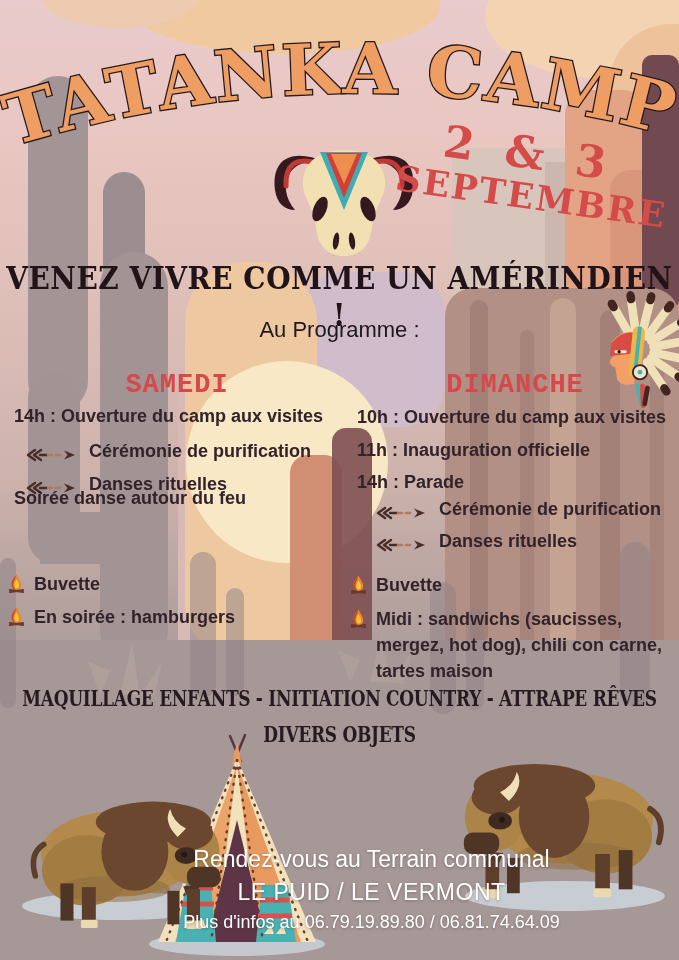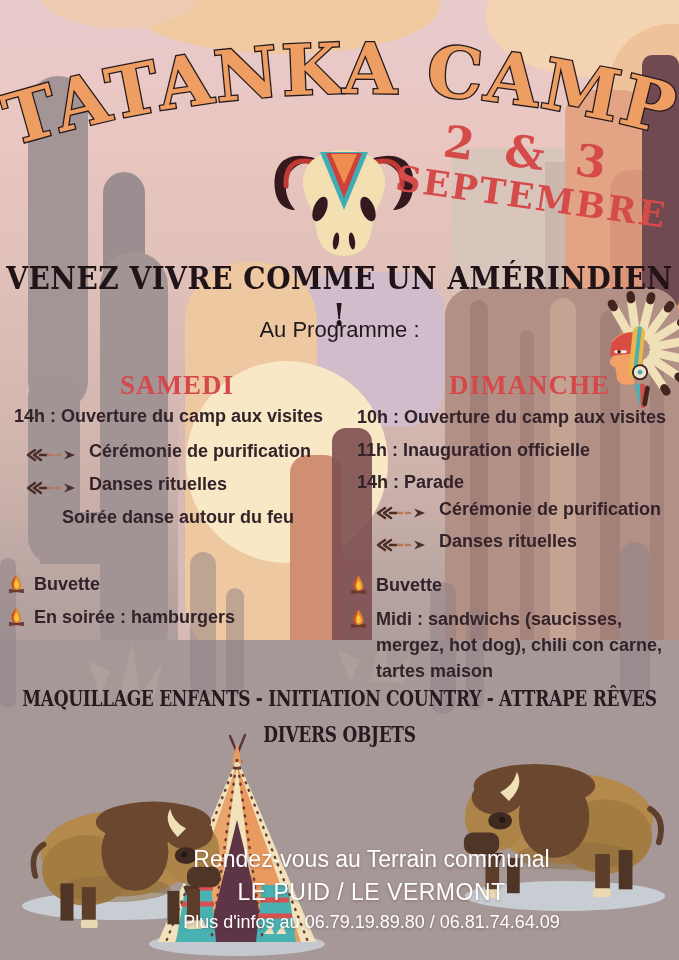--- a/index.html
+++ b/index.html
@@ -18,21 +18,21 @@
   }
   .date-l1{font-size:44px;letter-spacing:8px;line-height:46px;}
   .date-l2{font-size:35px;letter-spacing:2px;line-height:40px;margin-top:0px;}
   .headline{
     top:260px;font-family:"DejaVu Serif",serif;font-weight:bold;font-size:28px;
     color:#211419;letter-spacing:.5px;transform:scaleY(1.12);transform-origin:center top;
   }
   .programme-label{top:317px;font-size:22px;font-weight:normal;color:#20181d;}
   .day{
     position:absolute;width:190px;text-align:center;top:370px;
-    font-family:Liberation Serif, serif;font-weight:bold;font-size:27px;letter-spacing:1px;color:#d5494a;z-index:2;
+    font-family:Liberation Mono, monospace;font-weight:bold;font-size:27px;letter-spacing:1px;color:#d5494a;z-index:2;
   }
   .row{position:absolute;display:flex;align-items:flex-end;z-index:2;color:#32232a;font-weight:bold;font-size:18px;}
   .arrow-ic{width:52px;height:14px;margin-right:11px;flex:0 0 auto;}
   .fire-ic{width:17px;height:22px;margin-right:9px;flex:0 0 auto;}
   .wide{width:316px;line-height:26px;}
   .activities{
     top:680px;font-family:"DejaVu Serif",serif;font-weight:bold;font-size:17px;letter-spacing:-.3px;
     color:#241a20;line-height:28px;transform:scaleY(1.3);transform-origin:center top;
   }
   .footer{color:#ffffff;font-weight:normal;text-shadow:0 1px 3px rgba(70,45,45,.4);padding-left:32px;}
@@ -259,38 +259,38 @@
   <div class="date">
     <div class="date-l1">2 &amp; 3</div>
     <div class="date-l2">SEPTEMBRE</div>
   </div>
 
   <div class="layer center headline">VENEZ VIVRE COMME UN AMÉRINDIEN !</div>
 
   <div class="layer center programme-label">Au Programme :</div>
 
   <div class="day" style="left:82px;">SAMEDI</div>
-  <div class="day" style="left:420px;text-align:right;">DIMANCHE</div>
+  <div class="day" style="left:420px;">DIMANCHE</div>
 
   <div class="row" style="left:14px;top:406px;">
     <span>14h : Ouverture du camp aux visites</span>
   </div>
   <div class="row" style="left:26px;top:441px;">
     <svg class="arrow-ic">
         <use href="#sym-arrow"></use>
       </svg>
     <span>Cérémonie de purification</span>
   </div>
   <div class="row" style="left:26px;top:474px;">
     <svg class="arrow-ic">
         <use href="#sym-arrow"></use>
       </svg>
     <span>Danses rituelles</span>
   </div>
-  <div class="row" style="left:14px;top:507px;margin-left:48px;">
+  <div class="row" style="left:14px;top:488px;">
     <span>Soirée danse autour du feu</span>
   </div>
   <div class="row" style="left:8px;top:573px;">
     <svg class="fire-ic">
         <use href="#sym-fire"></use>
       </svg>
     <span>Buvette</span>
   </div>
   <div class="row" style="left:8px;top:606px;">
     <svg class="fire-ic">

